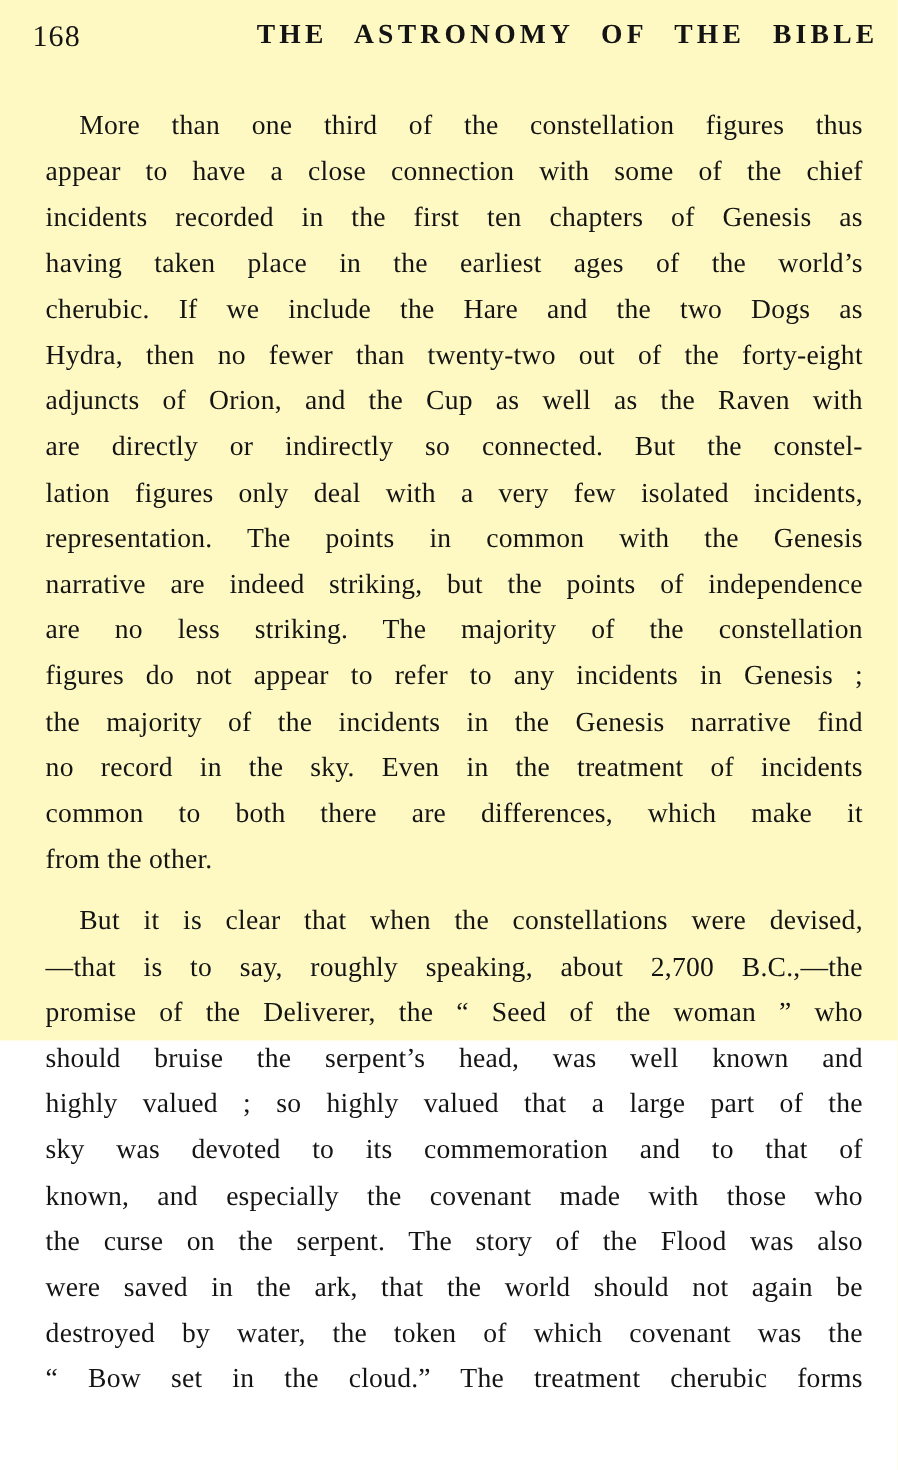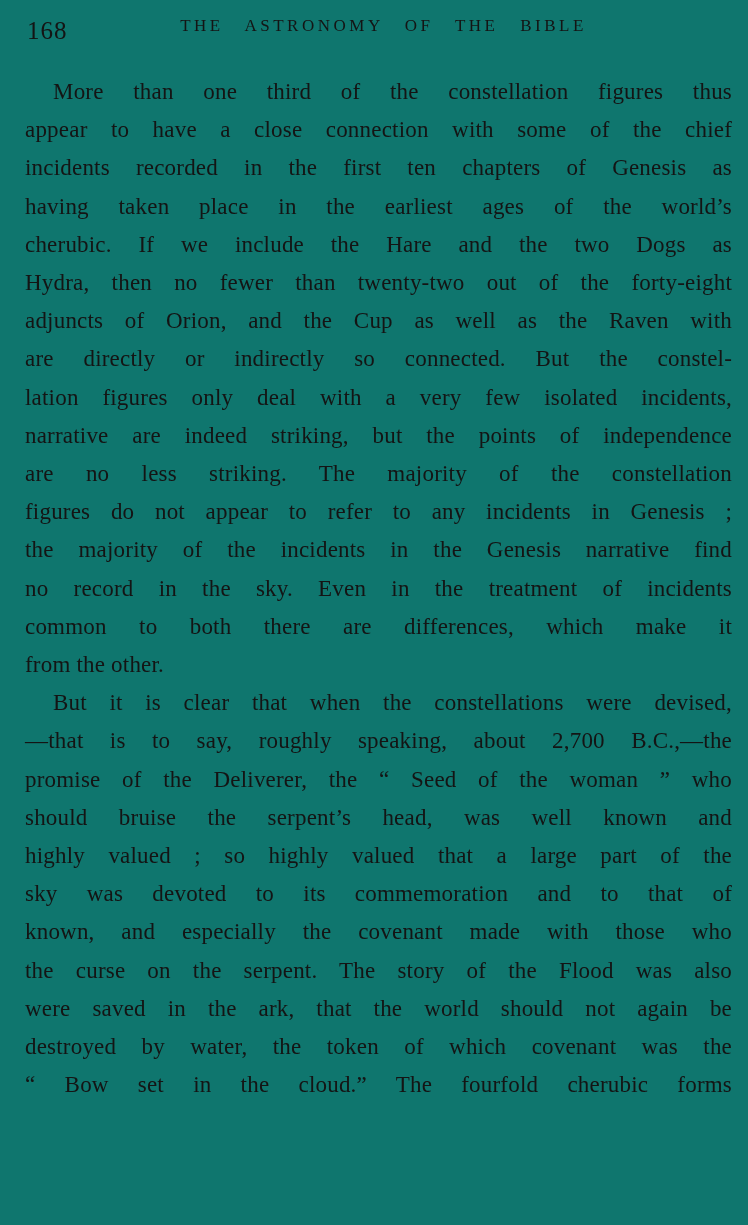--- a/index.html
+++ b/index.html
@@ -10,52 +10,53 @@
     width: 748px;
     height: 1225px;
     background: #ffffff;
     font-family: "Liberation Serif", "DejaVu Serif", serif;
     color: #141414;
     overflow: hidden;
   }
   .page {
     position: relative;
     width: 748px;
-    height: 1225px;
-    background: #0f766e;
+    height: 867px;
+    background: #fef9c3;
   }
   .page-header {
     position: absolute;
     top: 16px;
     left: 25px;
     width: 707px;
     height: 32px;
   }
   .page-number {
     position: absolute;
     left: 2px;
     top: 1px;
     font-size: 25px;
     letter-spacing: 1px;
   }
   .running-head {
-    text-align: center;
-    font-size: 17px;
+    text-align: right;
+    font-size: 23px;
     letter-spacing: 3.5px;
     word-spacing: 14px;
     padding-left: 10px;
+    font-weight: bold;
   }
   .body-text {
     position: absolute;
     top: 73px;
     left: 25px;
     width: 707px;
   }
   .paragraph {
-    margin: 0;
+    margin: 13px;
   }
   .line {
     font-size: 23px;
     line-height: 38.2px;
     text-align: justify;
     text-align-last: justify;
     letter-spacing: 0.2px;
   }
   .line.indent {
     text-indent: 28px;
@@ -76,35 +77,36 @@
       <div class="paragraph">
         <div class="line indent">More than one third of the constellation figures thus</div>
         <div class="line">appear to have a close connection with some of the chief</div>
         <div class="line">incidents recorded in the first ten chapters of Genesis as</div>
         <div class="line">having taken place in the earliest ages of the world’s</div>
         <div class="line">cherubic.  If we include the Hare and the two Dogs as</div>
         <div class="line">Hydra, then no fewer than twenty-two out of the forty-eight</div>
         <div class="line">adjuncts of Orion, and the Cup as well as the Raven with</div>
         <div class="line">are directly or indirectly so connected.  But the constel-</div>
         <div class="line">lation figures only deal with a very few isolated incidents,</div>
+        <div class="line">representation.  The points in common with the Genesis</div>
         <div class="line">narrative are indeed striking, but the points of independence</div>
         <div class="line">are no less striking.  The majority of the constellation</div>
         <div class="line">figures do not appear to refer to any incidents in Genesis ;</div>
         <div class="line">the majority of the incidents in the Genesis narrative find</div>
         <div class="line">no record in the sky.  Even in the treatment of incidents</div>
         <div class="line">common to both there are differences, which make it</div>
         <div class="line last-flush">from the other.</div>
       </div>
       <div class="paragraph">
         <div class="line indent">But it is clear that when the constellations were devised,</div>
         <div class="line">—that is to say, roughly speaking, about 2,700 B.C.,—the</div>
         <div class="line">promise of the Deliverer, the “ Seed of the woman ” who</div>
         <div class="line">should bruise the serpent’s head, was well known and</div>
         <div class="line">highly valued ; so highly valued that a large part of the</div>
         <div class="line">sky was devoted to its commemoration and to that of</div>
         <div class="line">known, and especially the covenant made with those who</div>
         <div class="line">the curse on the serpent.  The story of the Flood was also</div>
         <div class="line">were saved in the ark, that the world should not again be</div>
         <div class="line">destroyed by water, the token of which covenant was the</div>
-        <div class="line">“ Bow set in the cloud.”  The fourfold cherubic forms</div>
+        <div class="line">“ Bow set in the cloud.”  The treatment cherubic forms</div>
       </div>
     </div>
 </div>
 
 </body></html>

